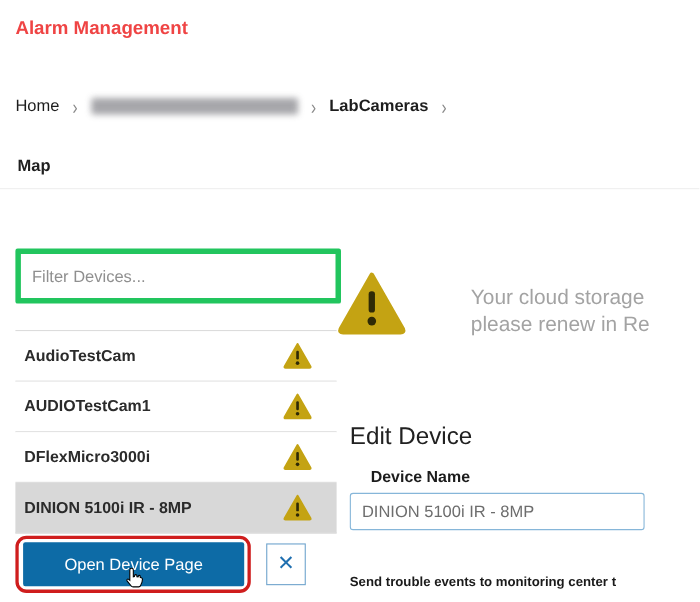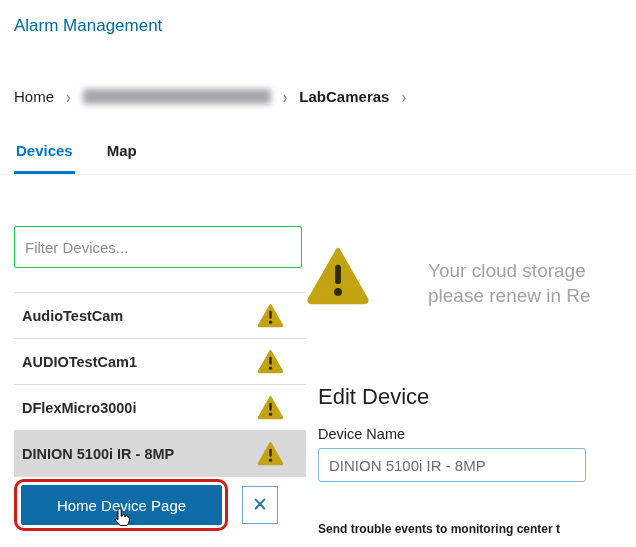--- a/index.html
+++ b/index.html
@@ -5,38 +5,38 @@
   html,body{margin:0;padding:0;}
   body{
     width:636px;height:547px;overflow:hidden;position:relative;
     background:#ffffff;
     font-family:"Liberation Sans", sans-serif;
     color:#1d1d1d;
   }
   .abs{position:absolute;}
 
   
-  .page-title{left:14px;top:16px;font-size:17px;font-weight:400;color:#0369a1;}
+  .page-title{left:14px;top:16px;font-size:17px;font-weight:700;color:#ef4444;}
 
   
   .breadcrumb{left:14px;top:88px;display:flex;align-items:center;font-size:15px;color:#1d1d1d;white-space:nowrap;}
   .breadcrumb .sep{color:#8a8a8a;font-size:14px;margin:0 12px;transform:scaleY(1.3);display:inline-block;}
   .crumb{color:#1d1d1d;text-decoration:none;cursor:pointer;}
   .crumb.current{font-weight:700;}
   .redacted{display:inline-block;width:188px;height:15px;background:#97979c;border-radius:2px;filter:blur(3px);opacity:.85;}
 
   
   .tabbar{left:0;top:138px;width:636px;display:flex;gap:30px;padding-left:14px;box-sizing:border-box;border-bottom:1px solid #efefef;}
   .tab{font-size:15px;font-weight:700;color:#1f1f1f;padding:4px 2px 12px 2px;cursor:pointer;}
   .tab.active{color:#0077c8;border-bottom:3px solid #0077c8;}
 
   
   .left-panel{left:14px;top:226px;width:292px;}
   .filter-input{
-    width:266px;height:40px;border:1px solid #22c55e;border-radius:2px;
+    width:266px;height:40px;border:5px solid #22c55e;border-radius:2px;
     padding:0 10px;font-size:15px;font-family:"Liberation Sans",sans-serif;color:#333;
     outline:none;box-sizing:content-box;
   }
   .filter-input::placeholder{color:#8f8f8f;}
   .device-list{margin-top:24px;}
   .device-row{
     height:45px;display:flex;align-items:center;justify-content:space-between;
     padding:0 22px 0 8px;border-bottom:1px solid #dcdcdc;cursor:pointer;background:#fff;gap:28px;
   }
   .device-row:first-child{border-top:1px solid #dcdcdc;}
@@ -59,21 +59,21 @@
   .close-box{
     position:absolute;left:228px;top:9px;width:36px;height:38px;
     background:#ffffff;border:1px solid #6fa4cd;color:#1f6fb0;
     font-size:19px;line-height:36px;text-align:center;cursor:pointer;box-sizing:border-box;
   }
 
   
   .banner-triangle{left:305px;top:246px;width:66px;height:60px;}
   .banner-text{left:428px;top:258px;font-size:19px;line-height:25px;color:#a3a3a3;white-space:nowrap;}
   .edit-device-title{left:318px;top:384px;font-size:22px;font-weight:500;color:#212121;}
-  .device-name-label{left:318px;top:426px;font-size:14.5px;font-weight:400;color:#1c1c1c;}
+  .device-name-label{left:337px;top:426px;font-size:14.5px;font-weight:700;color:#1c1c1c;}
   .device-name-input{
     left:318px;top:448px;width:268px;height:34px;border:1px solid #86b6d9;border-radius:3px;
     padding:0 10px;font-size:15px;font-family:"Liberation Sans",sans-serif;color:#6d6d6d;
     outline:none;box-sizing:border-box;position:absolute;
   }
   .trouble-text{left:318px;top:522px;font-size:12px;font-weight:700;color:#1a1a1a;white-space:nowrap;}
 </style>
 </head>
 <body>
 
@@ -92,21 +92,20 @@
 <div class="abs breadcrumb">
   <a class="crumb">Home</a>
   <span class="sep">›</span>
   <span class="redacted"></span>
   <span class="sep">›</span>
   <a class="crumb current">LabCameras</a>
   <span class="sep">›</span>
 </div>
 
 <div class="abs tabbar">
-  <div class="tab active">Devices</div>
   <div class="tab">Map</div>
 </div>
 
 <div class="abs left-panel">
   <input class="filter-input" type="text" placeholder="Filter Devices..." style="">
 
   <div class="device-list">
     <div class="device-row">
       <span class="device-name">AudioTestCam</span>
       <svg class="warn-small" viewBox="0 0 24 23">
@@ -126,21 +125,21 @@
         </svg>
     </div>
     <div class="device-row selected">
       <span class="device-name">DINION 5100i IR - 8MP</span>
       <svg class="warn-small" viewBox="0 0 24 23">
           <use href="#warn-tri"></use>
         </svg>
     </div>
 
     <div class="action-row">
-      <button class="open-device-btn">Home Device Page</button>
+      <button class="open-device-btn">Open Device Page</button>
       <div class="red-annotation"></div>
       <svg class="cursor-icon" viewBox="0 0 20 24">
         <path d="M7.6 1.6c1 0 1.6.7 1.6 1.7v6l1-.2.3-1.1c.3-.9 1.8-.8 1.9.2l.1 1.1 1 .2.3-.9c.3-.9 1.7-.7 1.7.3v1l1 .3c.7.2 1 .8 1 1.4 0 3.1-1.2 4.8-1.8 5.9-.3.7-.9 1-1.6 1H9c-.8 0-1.5-.4-1.9-1L3.5 13c-.7-1 .6-2.1 1.5-1.3l1 .9V3.3c0-1 .6-1.7 1.6-1.7z" fill="#ffffff" stroke="#000000" stroke-width="1"></path>
       </svg>
       <div class="close-box">✕</div>
     </div>
   </div>
 </div>
 
 <svg class="abs banner-triangle" viewBox="0 0 24 23">

